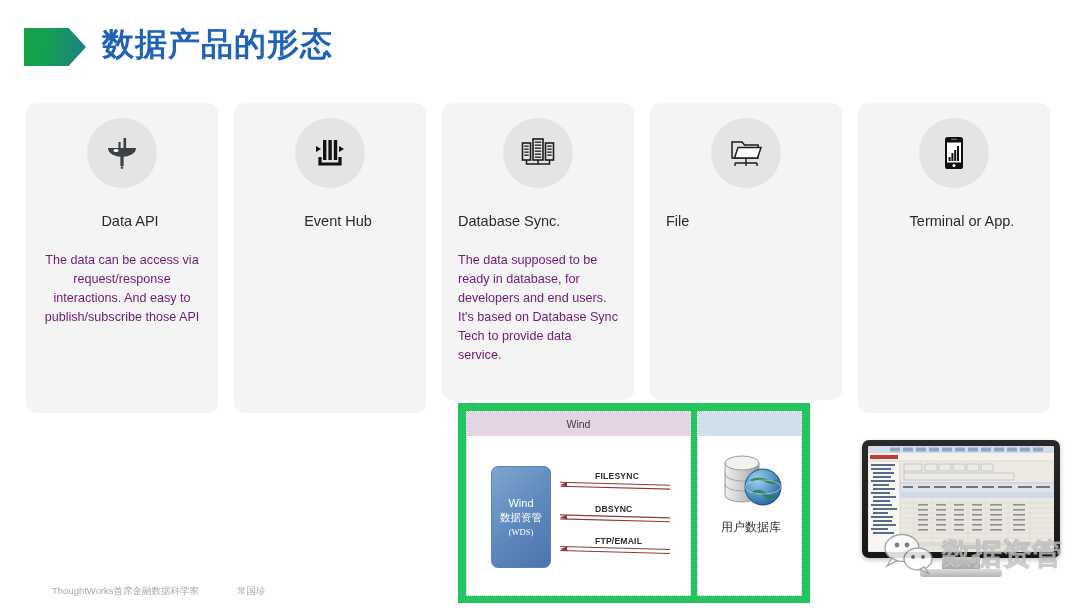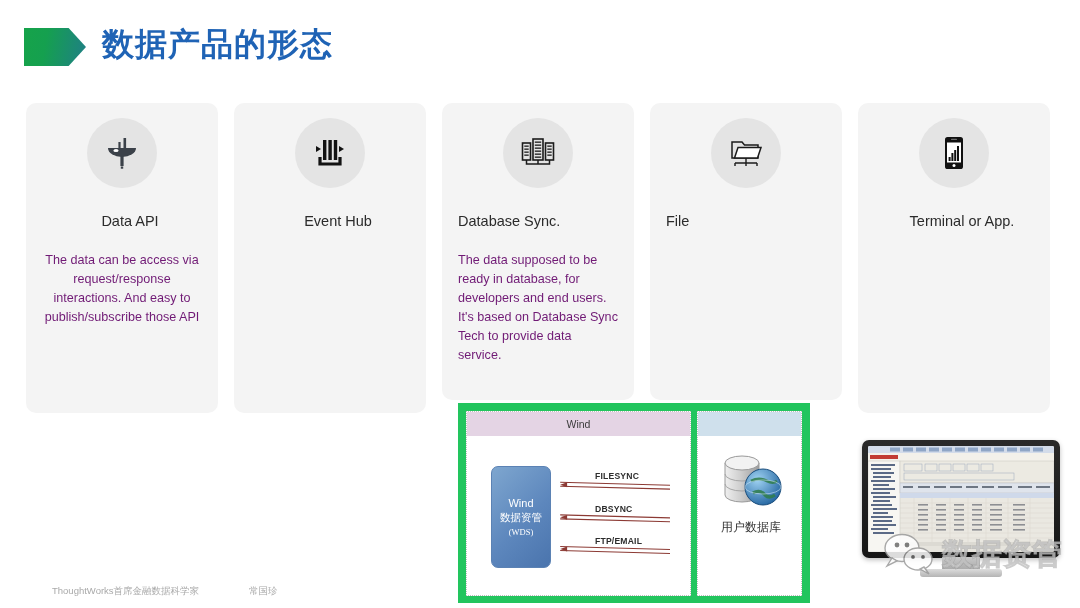--- a/index.html
+++ b/index.html
@@ -111,21 +111,21 @@
     position:absolute;left:-8px;top:78px;width:210px;height:58px;
     display:flex;align-items:center;gap:4px;opacity:.85;
   }
   .wm-text{
     font-size:30px;color:rgba(255,255,255,.92);font-weight:bold;
     -webkit-text-stroke:1px rgba(120,120,120,.45);
   }
 
   
   .footer{
-    position:absolute;left:52px;top:585px;display:flex;gap:50px;
+    position:absolute;left:52px;top:585px;display:flex;gap:38px;
     font-size:9.5px;color:#a9a9a9;
   }
 </style>
 </head>
 <body>
 
 <div class="slide">
 
   <div class="header">
     <div class="arrow-shape"></div>

